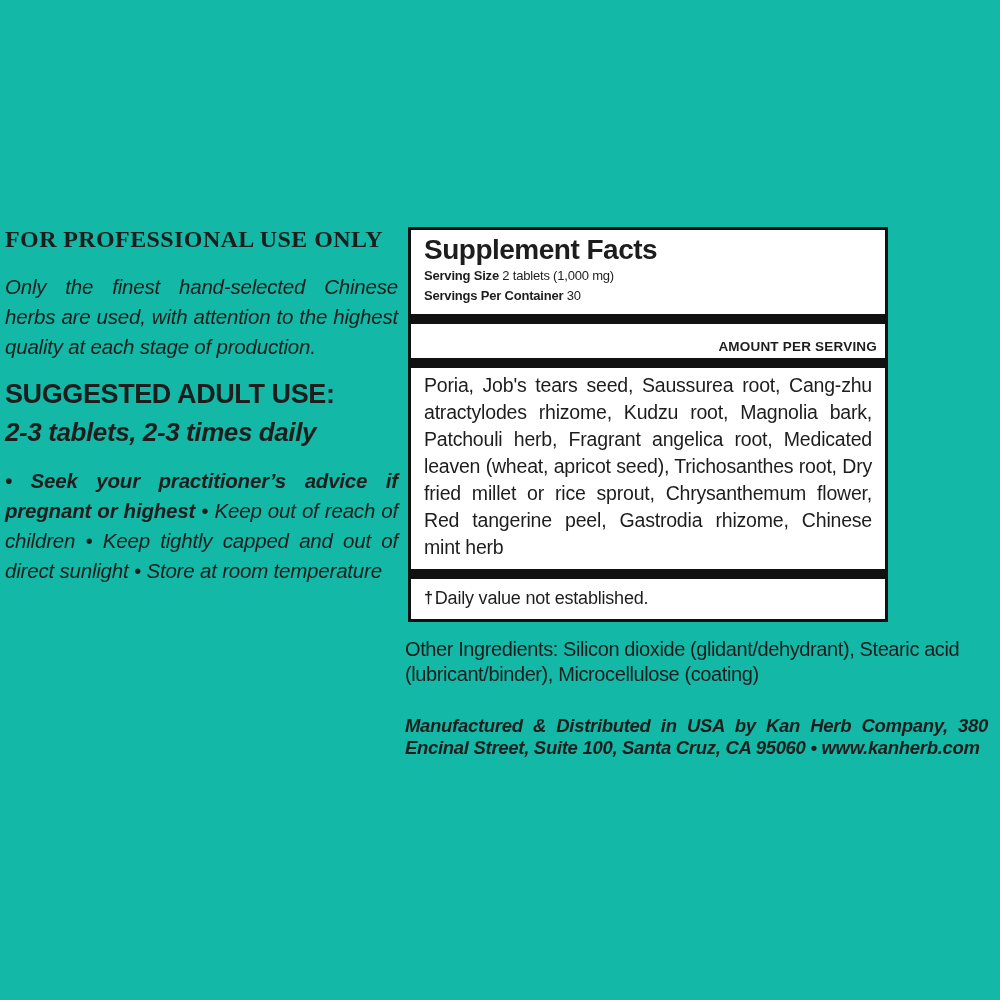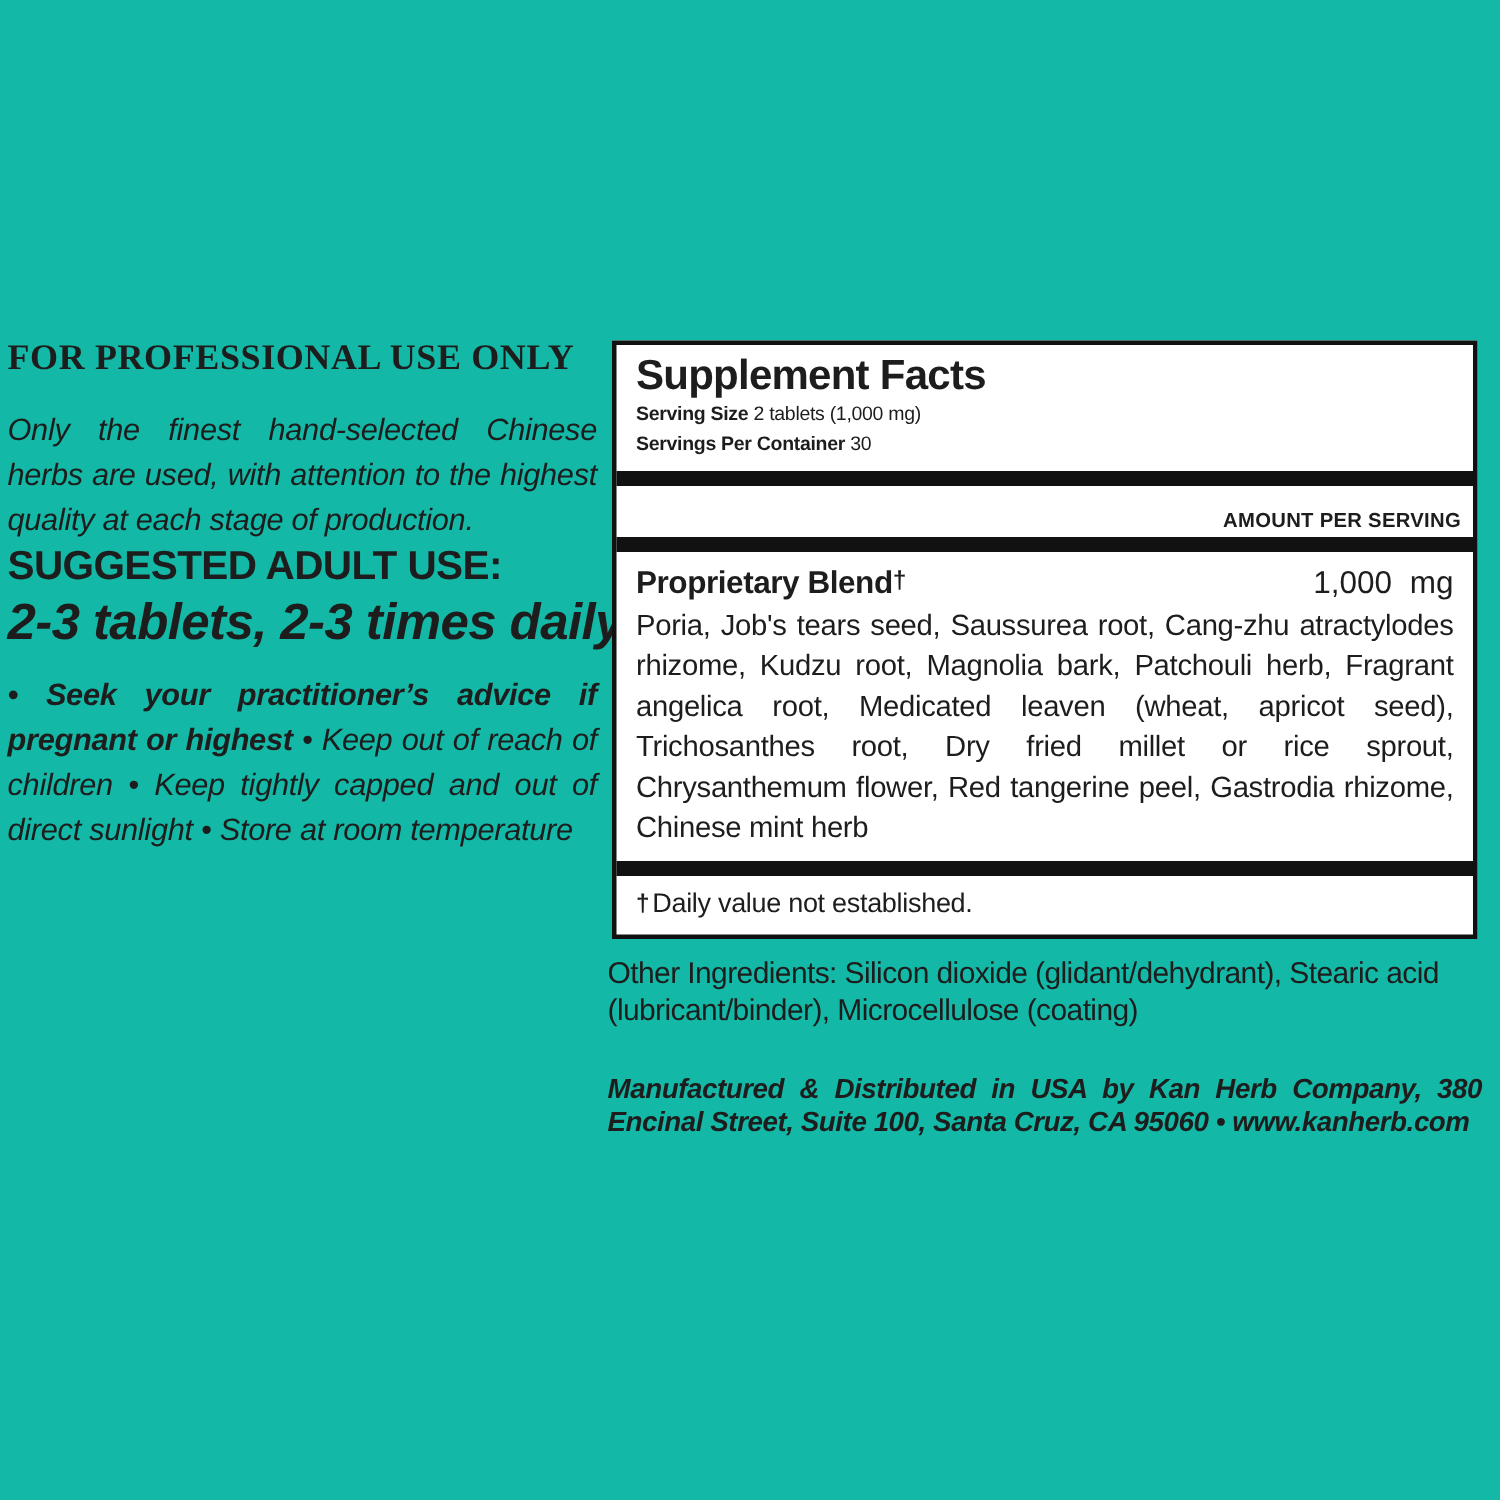--- a/index.html
+++ b/index.html
@@ -26,48 +26,49 @@
   }
   .quality-para {
     margin-top: 20px;
     font-style: italic;
     font-size: 20.5px;
     line-height: 30px;
     text-align: justify;
     letter-spacing: -0.2px;
   }
   .suggested-heading {
+    margin-top: 17px;
     font-weight: bold;
     font-size: 27px;
     line-height: 30px;
     letter-spacing: -0.4px;
     white-space: nowrap;
   }
   .dosage-line {
     margin-top: 8px;
     font-weight: bold;
     font-style: italic;
-    font-size: 34px;
+    font-size: 26px;
     line-height: 30px;
     letter-spacing: -0.4px;
     white-space: nowrap;
   }
   .precautions {
     margin-top: 19px;
     font-style: italic;
     font-size: 20.5px;
     line-height: 30px;
     text-align: justify;
     letter-spacing: -0.2px;
   }
   .precautions .lead { font-weight: bold; }
 
   
   .sf-panel {
-    position: absolute; left: 408px; top: 227px; width: 577px;
+    position: absolute; left: 408px; top: 227px; width: 480px;
     border: 3px solid #111;
     background: #fff;
   }
   .sf-header { padding: 4px 13px 8px 13px; }
   .sf-title {
     font-weight: bold;
     font-size: 28px;
     line-height: 32px;
     letter-spacing: -0.5px;
   }
@@ -151,24 +152,20 @@
       </div>
     </div>
 
     <div class="thick-bar"></div>
 
     <div class="amount-row">AMOUNT PER SERVING</div>
 
     <div class="thick-bar"></div>
 
     <div class="blend-section">
-      <div class="blend-head">
-        <span class="blend-name"><span>Proprietary Blend</span><span class="dagger">†</span></span>
-        <span class="blend-amount">1,000 mg</span>
-      </div>
       <div class="blend-ingredients">Poria, Job's tears seed, Saussurea root, Cang-zhu atractylodes rhizome, Kudzu root, Magnolia bark, Patchouli herb, Fragrant angelica root, Medicated leaven (wheat, apricot seed), Trichosanthes root, Dry fried millet or rice sprout, Chrysanthemum flower, Red tangerine peel, Gastrodia rhizome, Chinese mint herb</div>
     </div>
 
     <div class="thick-bar"></div>
 
     <div class="footnote-row">
       <span class="dagger">†</span><span>Daily value not established.</span>
     </div>
 
   </div>

